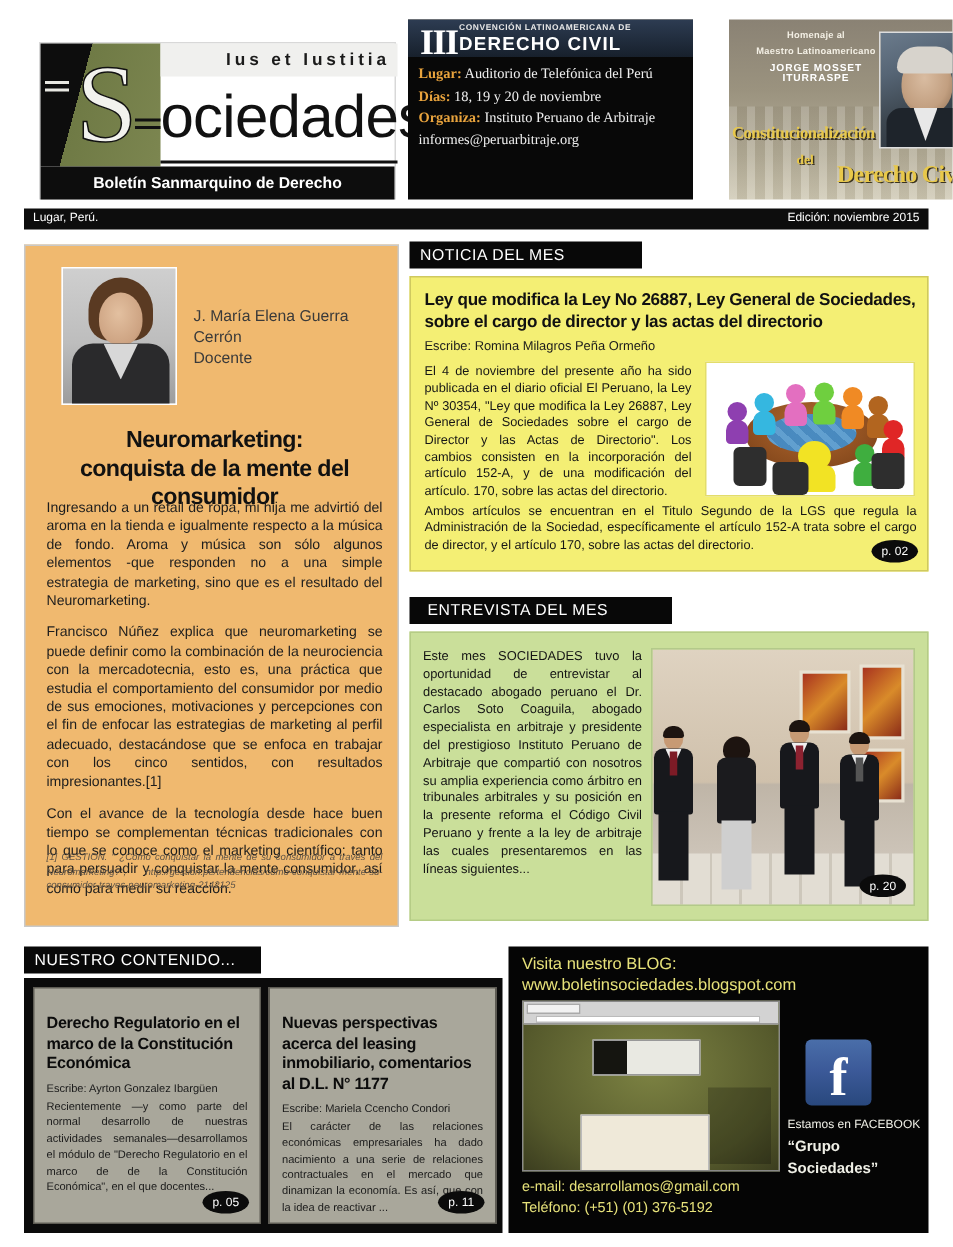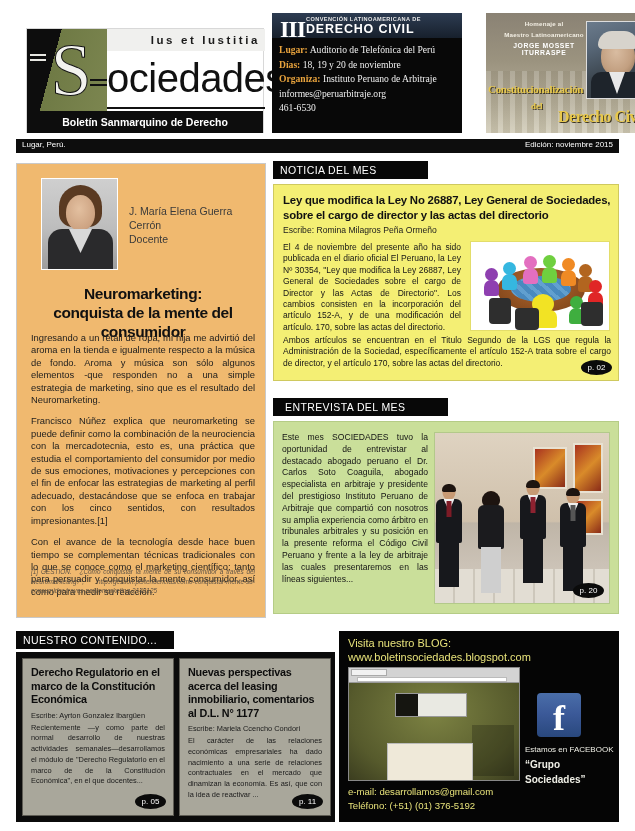--- a/index.html
+++ b/index.html
@@ -160,21 +160,21 @@
   .p-shirt{ position:absolute; left:50%; transform:translateX(-50%); top:14px; width:11px; height:12px;
             background:#f0f0f0; clip-path:polygon(0 0,100% 0,50% 100%); }
   .ent-floor { position:absolute; left:0; bottom:0; width:100%; height:34px;
                background: repeating-linear-gradient(90deg,#e2ddd3 0 18px,#cdc7bb 18px 20px); }
 
   
   .contenido-label { position:absolute; left:16px; top:631px; width:158px; height:18px; }
   .contenido { position:absolute; left:16px; top:652px; width:319px; height:170px;
                background:#0b0b0b; padding:6px; }
   .cbox { position:absolute; top:6px; width:152px; height:158px; background:#a9a79b;
-          border:1px solid #5e5c54; padding:7px 8px; overflow:hidden; }
+          border:1px solid #5e5c54; padding:17px 8px; overflow:hidden; }
   .cbox.b1 { left:6px; } .cbox.b2 { left:163px; }
   .cbox h3 { font-size:10.8px; line-height:13.5px; color:#0c0c0c; font-weight:bold; letter-spacing:-.2px; }
   .cbox .escribe { font-size:7.4px; color:#1a1a1a; margin-top:4px; }
   .cbox .body { font-size:7.4px; line-height:10.8px; color:#1a1a1a; margin-top:3px; text-align:justify; }
 
   
   .blog { position:absolute; left:339px; top:631px; width:280px; height:191px; background:#050505; }
   .blog-l1 { position:absolute; left:9px; top:6px; color:#e7e27a; font-size:11px; }
   .blog-l2 { position:absolute; left:9px; top:20px; color:#e7e27a; font-size:11px; }
   .blog-shot { position:absolute; left:9px; top:36px; width:172px; height:114px;
@@ -220,21 +220,20 @@
       <div class="conv-top">
         <span class="conv-iii">III</span>
         <span class="conv-t1">CONVENCIÓN LATINOAMERICANA DE</span>
         <span class="conv-t2">DERECHO CIVIL</span>
       </div>
       <div class="conv-lines">
         <div><span class="k">Lugar:</span> <span>Auditorio de Telefónica del Perú</span></div>
         <div><span class="k">Días:</span> <span>18, 19 y 20 de noviembre</span></div>
         <div><span class="k">Organiza:</span> <span>Instituto Peruano de Arbitraje</span></div>
         <div>informes@peruarbitraje.org</div>
-        <div>461-6530</div>
       </div>
     </div>
 
     <div class="homage">
       <div class="homage-cols"></div>
       <div class="hom-t1">Homenaje al</div>
       <div class="hom-t2">Maestro Latinoamericano</div>
       <div class="hom-t3">JORGE MOSSET ITURRASPE</div>
       <div class="hom-c1">Constitucionalización</div>
       <div class="hom-c2">del</div>

